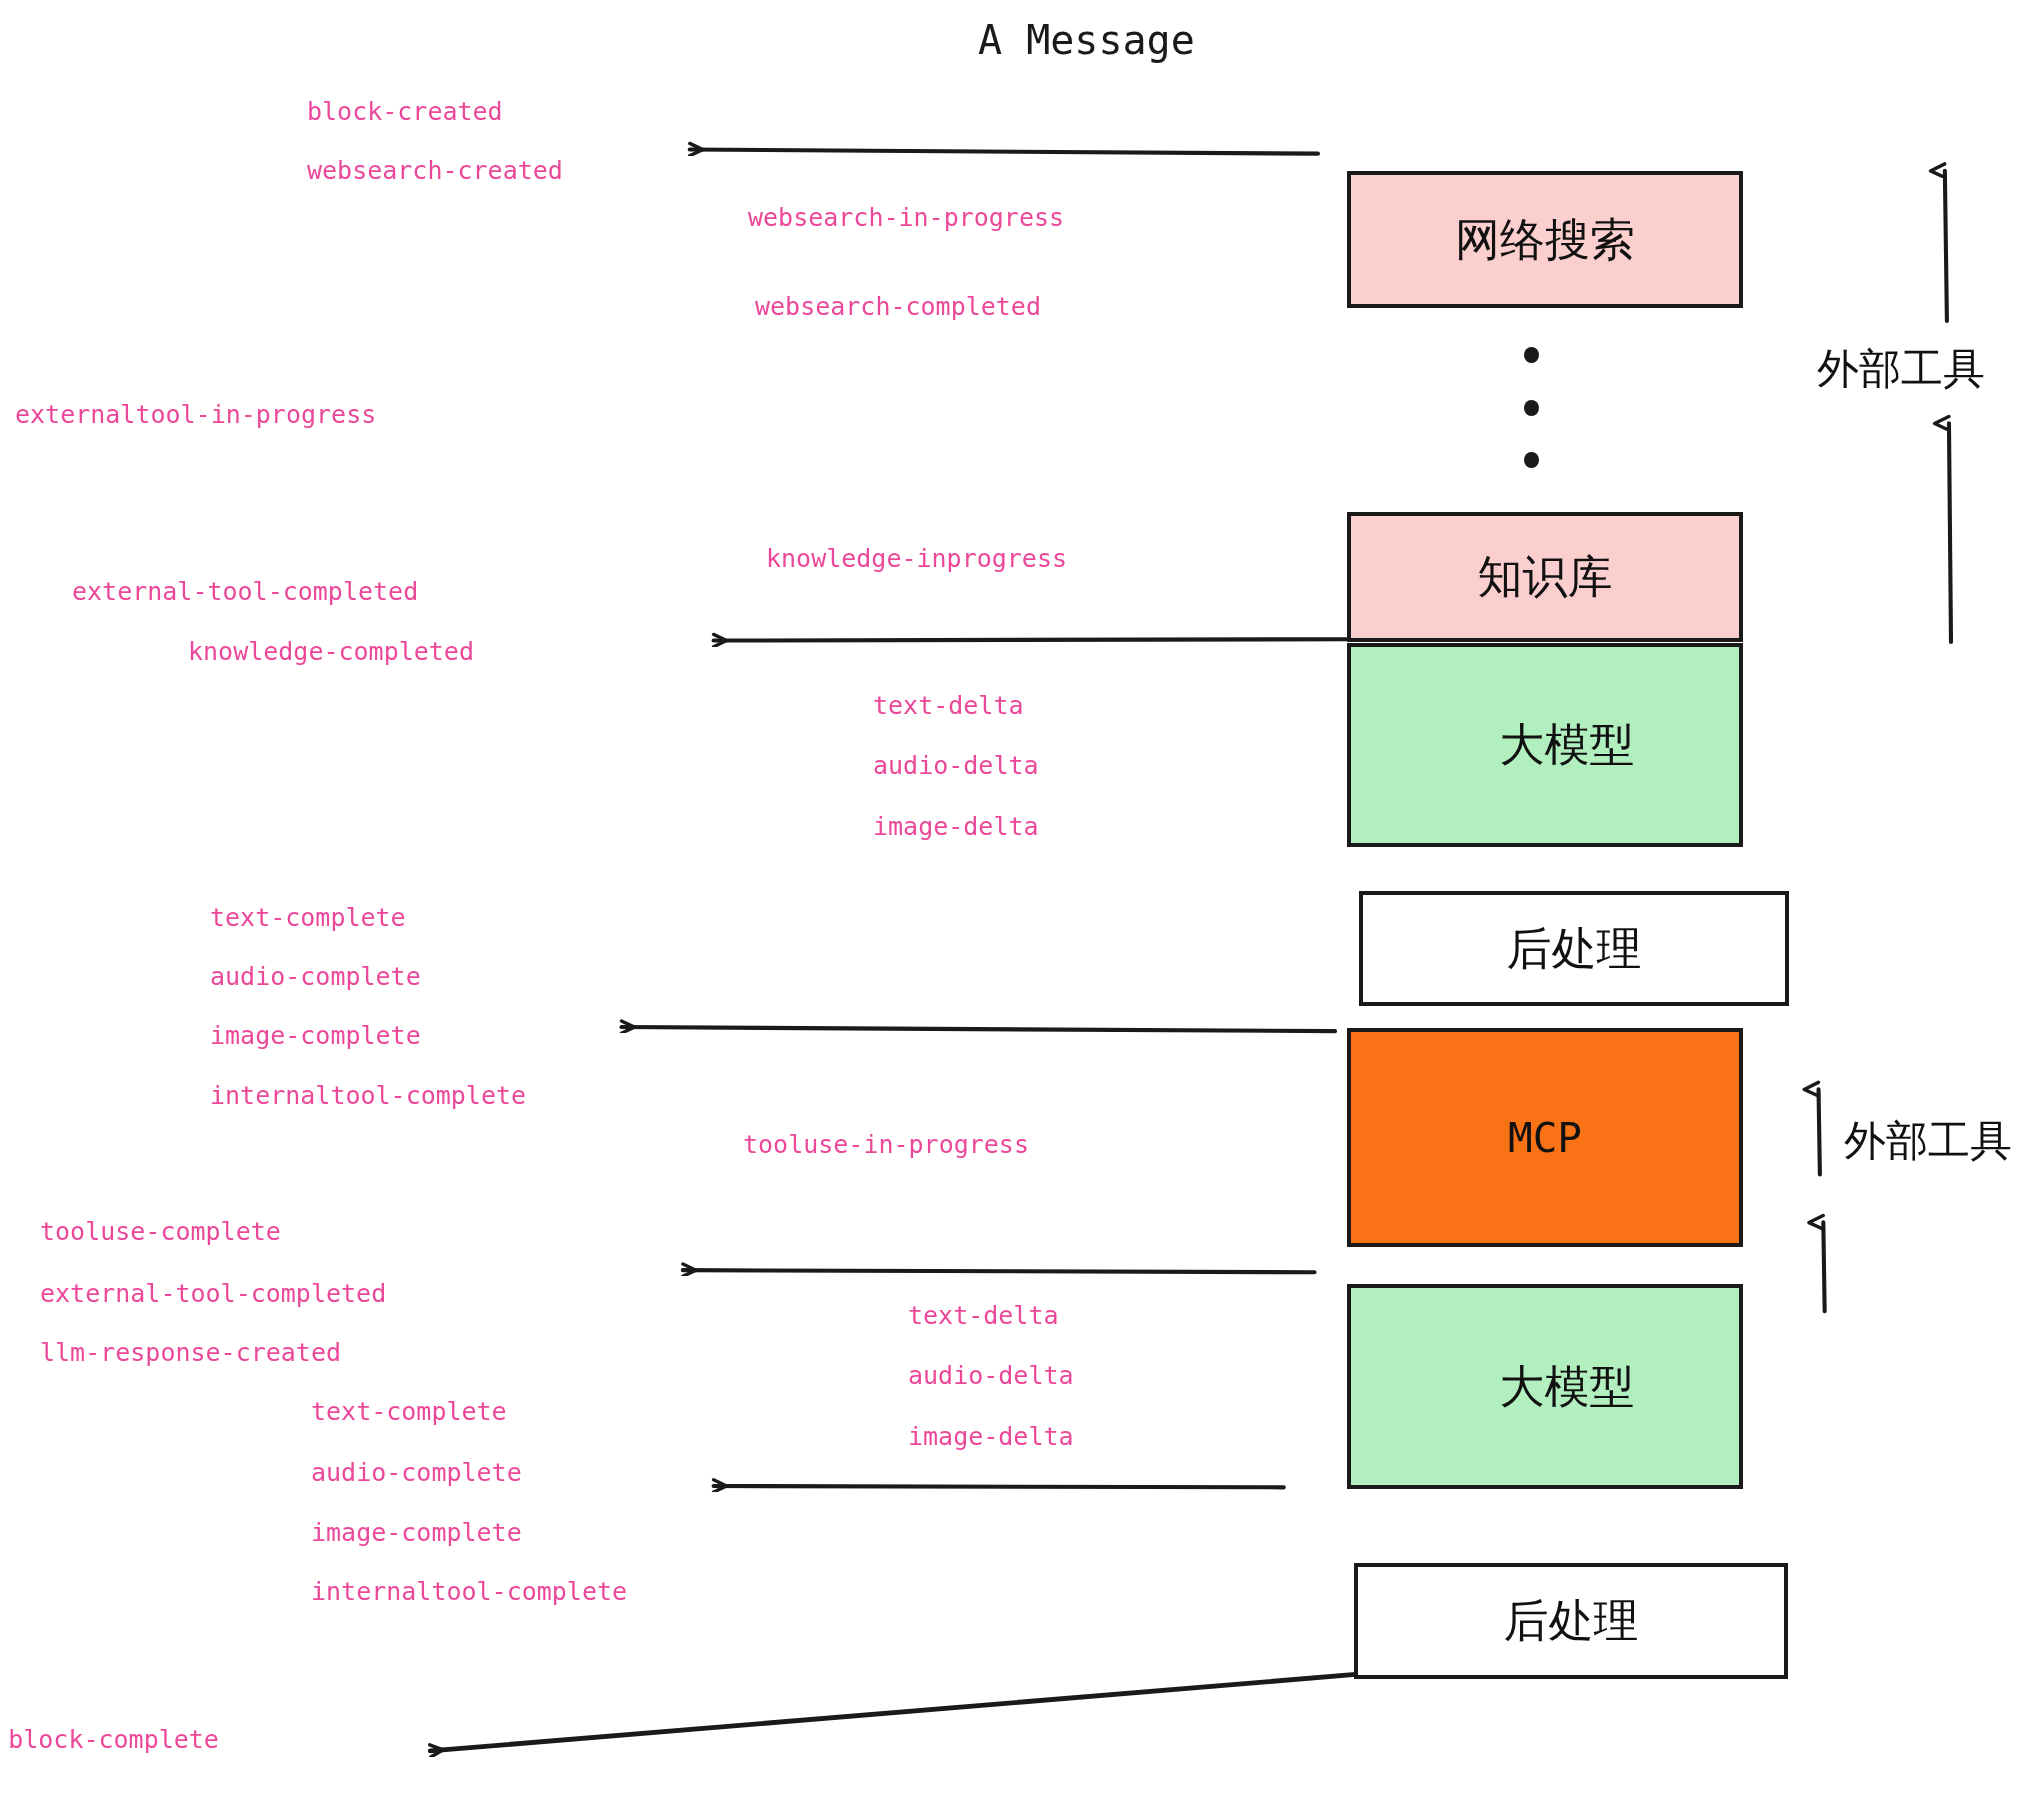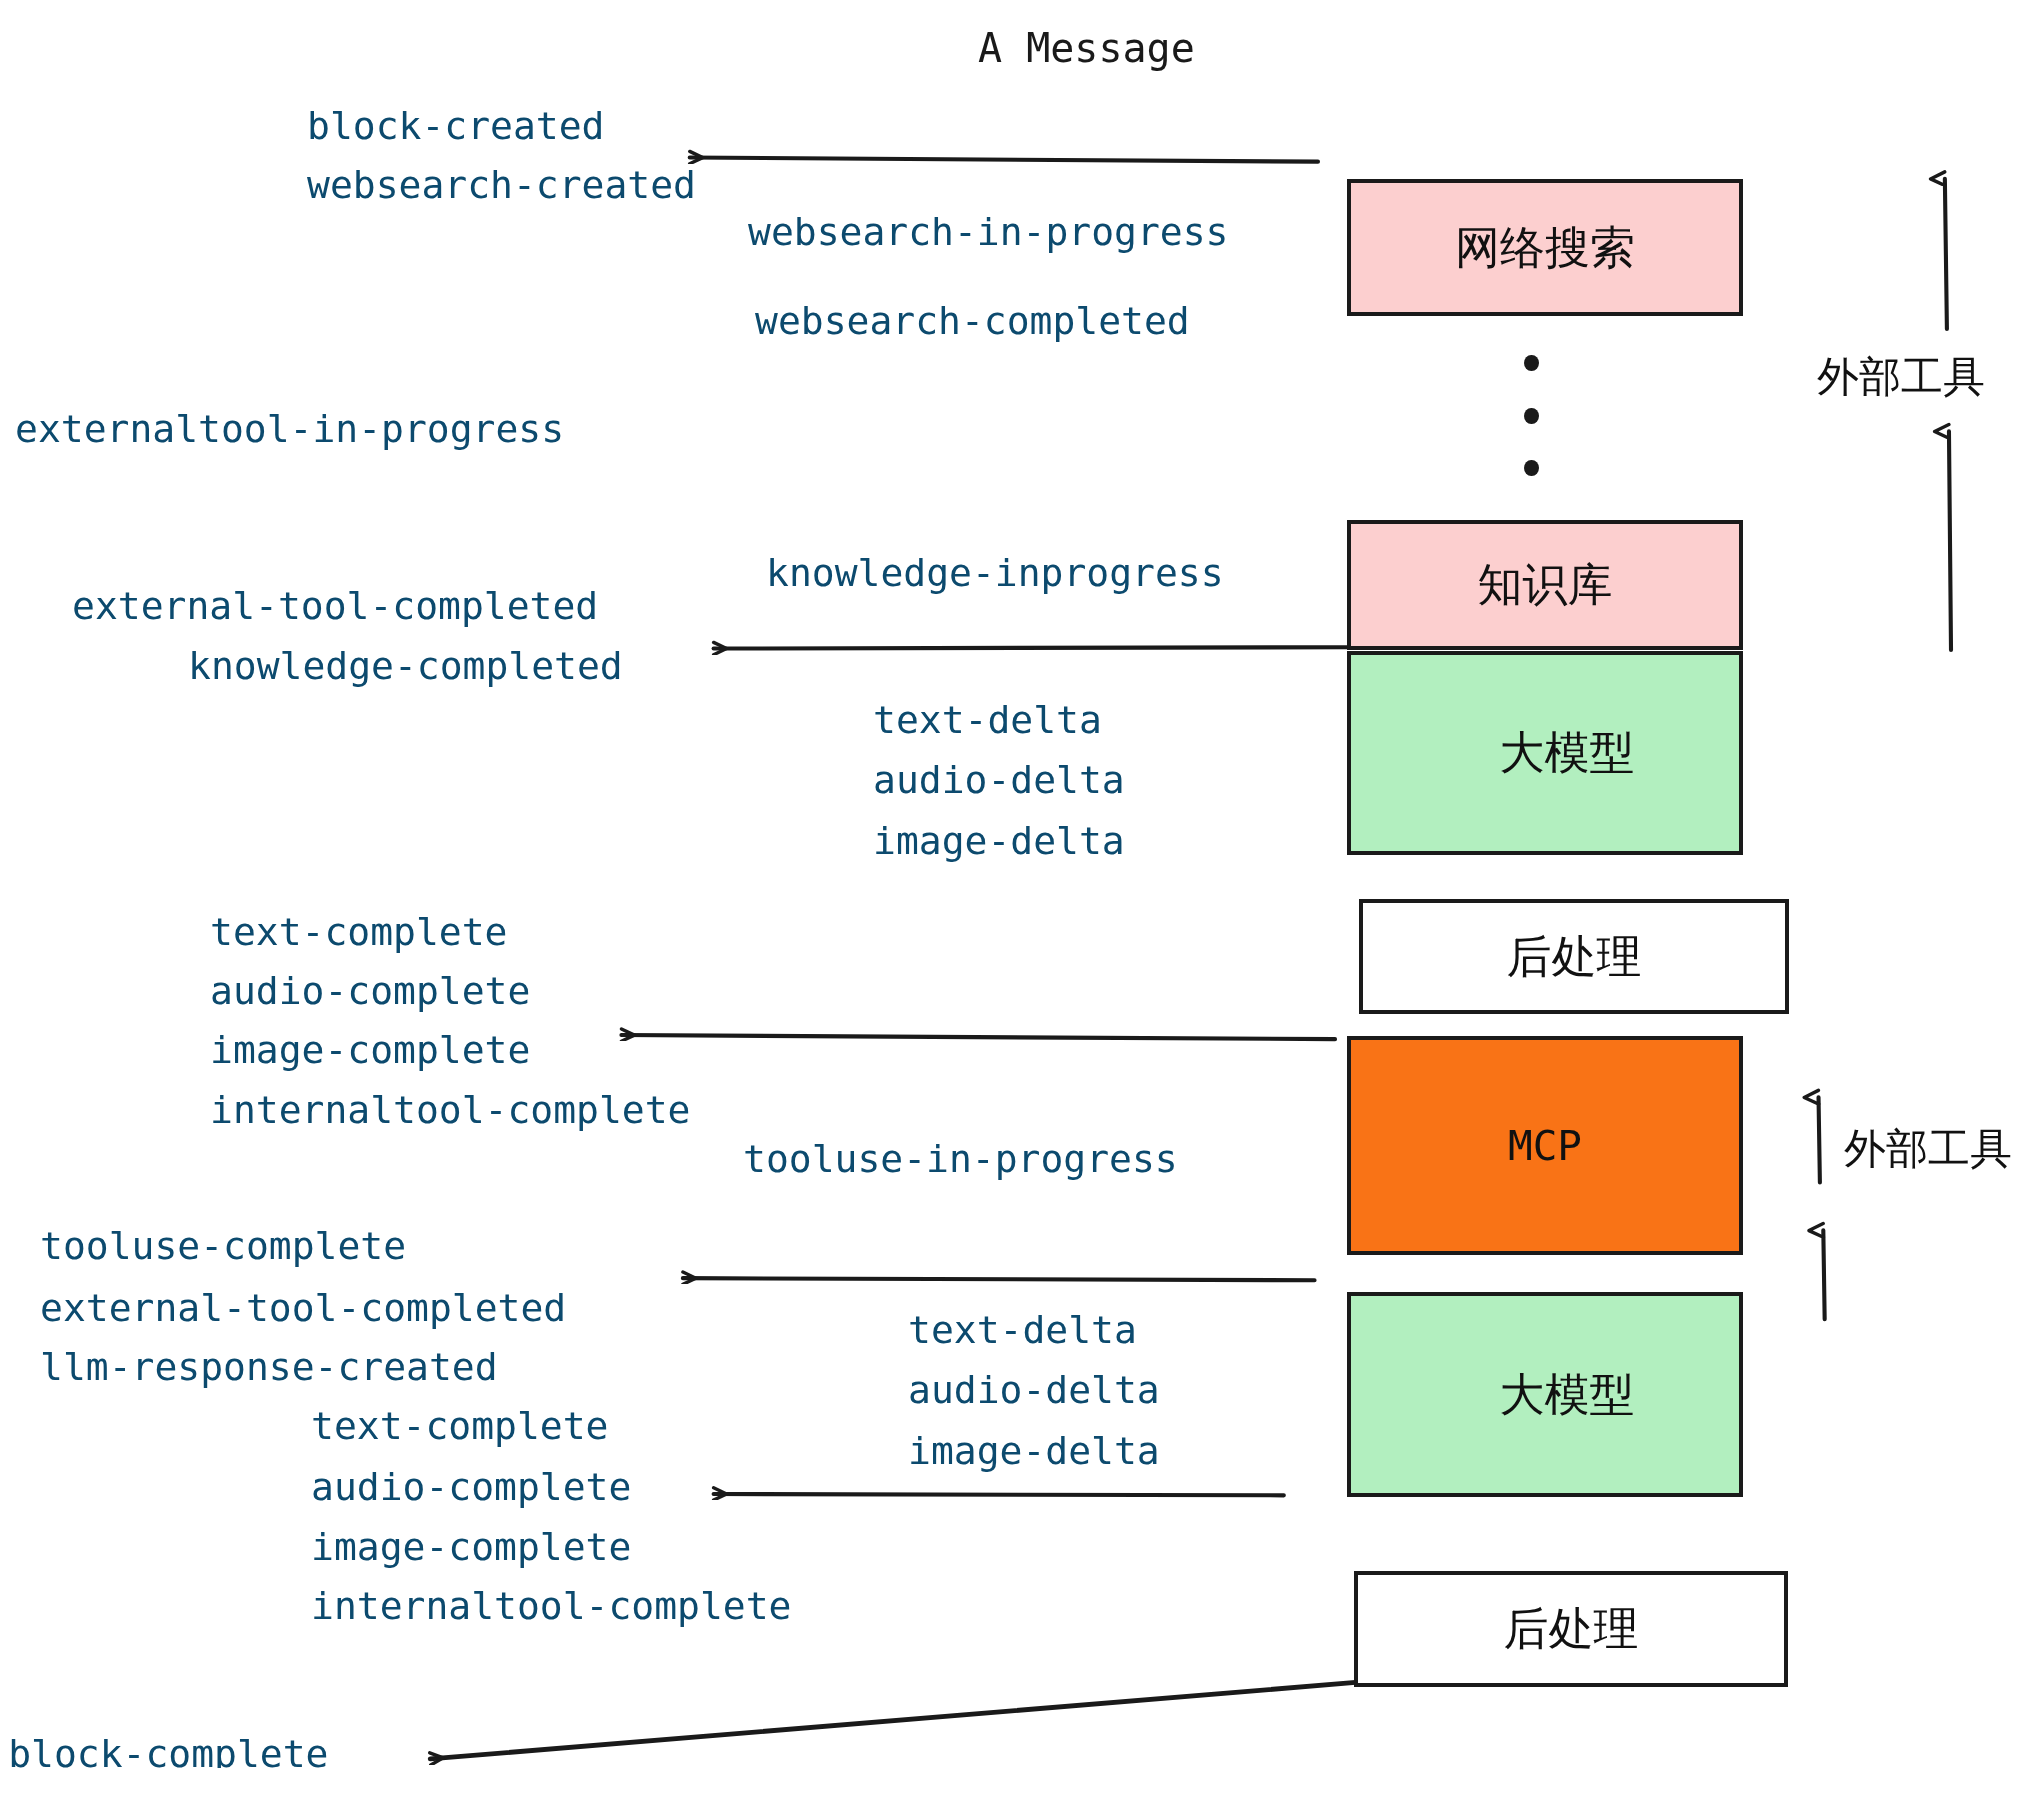--- a/index.html
+++ b/index.html
@@ -7,27 +7,26 @@
     padding: 0;
     background: #ffffff;
   }
   #canvas {
     position: relative;
     width: 2035px;
     height: 1760px;
     background: #ffffff;
     font-family: "DejaVu Sans Mono", "Liberation Mono", monospace;
     overflow: hidden;
-    margin-top: 8px;
   }
   .lbl {
     position: absolute;
-    color: #0c4a6e;
+    color: #ec4899;
     font-family: "DejaVu Sans Mono", "Liberation Mono", monospace;
-    font-size: 38px;
+    font-size: 25px;
     line-height: 1.0;
     white-space: pre;
     letter-spacing: 0px;
   }
   .title {
     position: absolute;
     font-size: 40px;
     color: #1a1a1a;
     font-family: "DejaVu Sans Mono", "Liberation Mono", monospace;
     white-space: pre;

